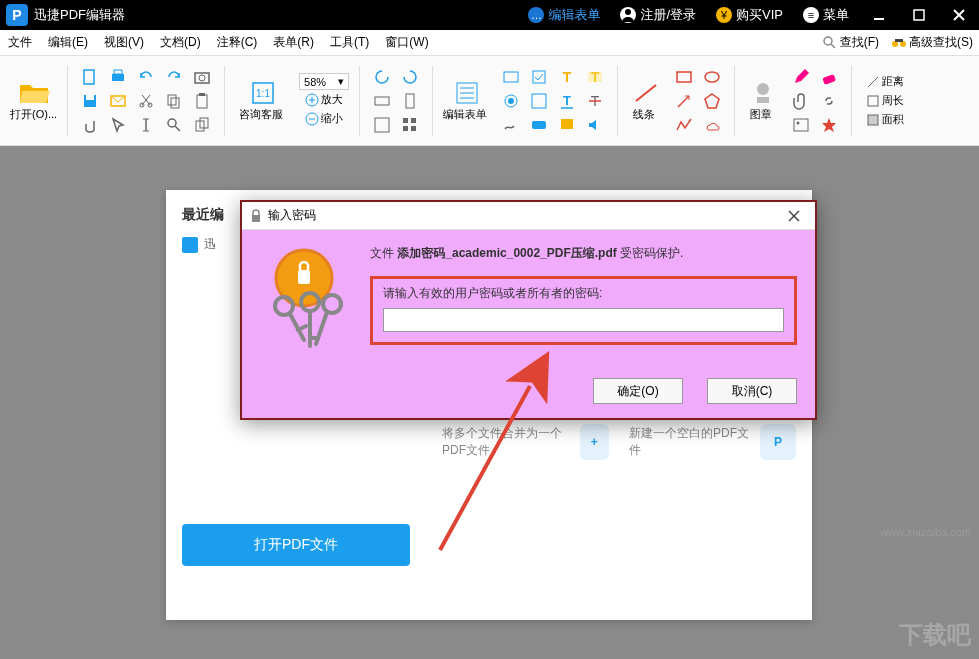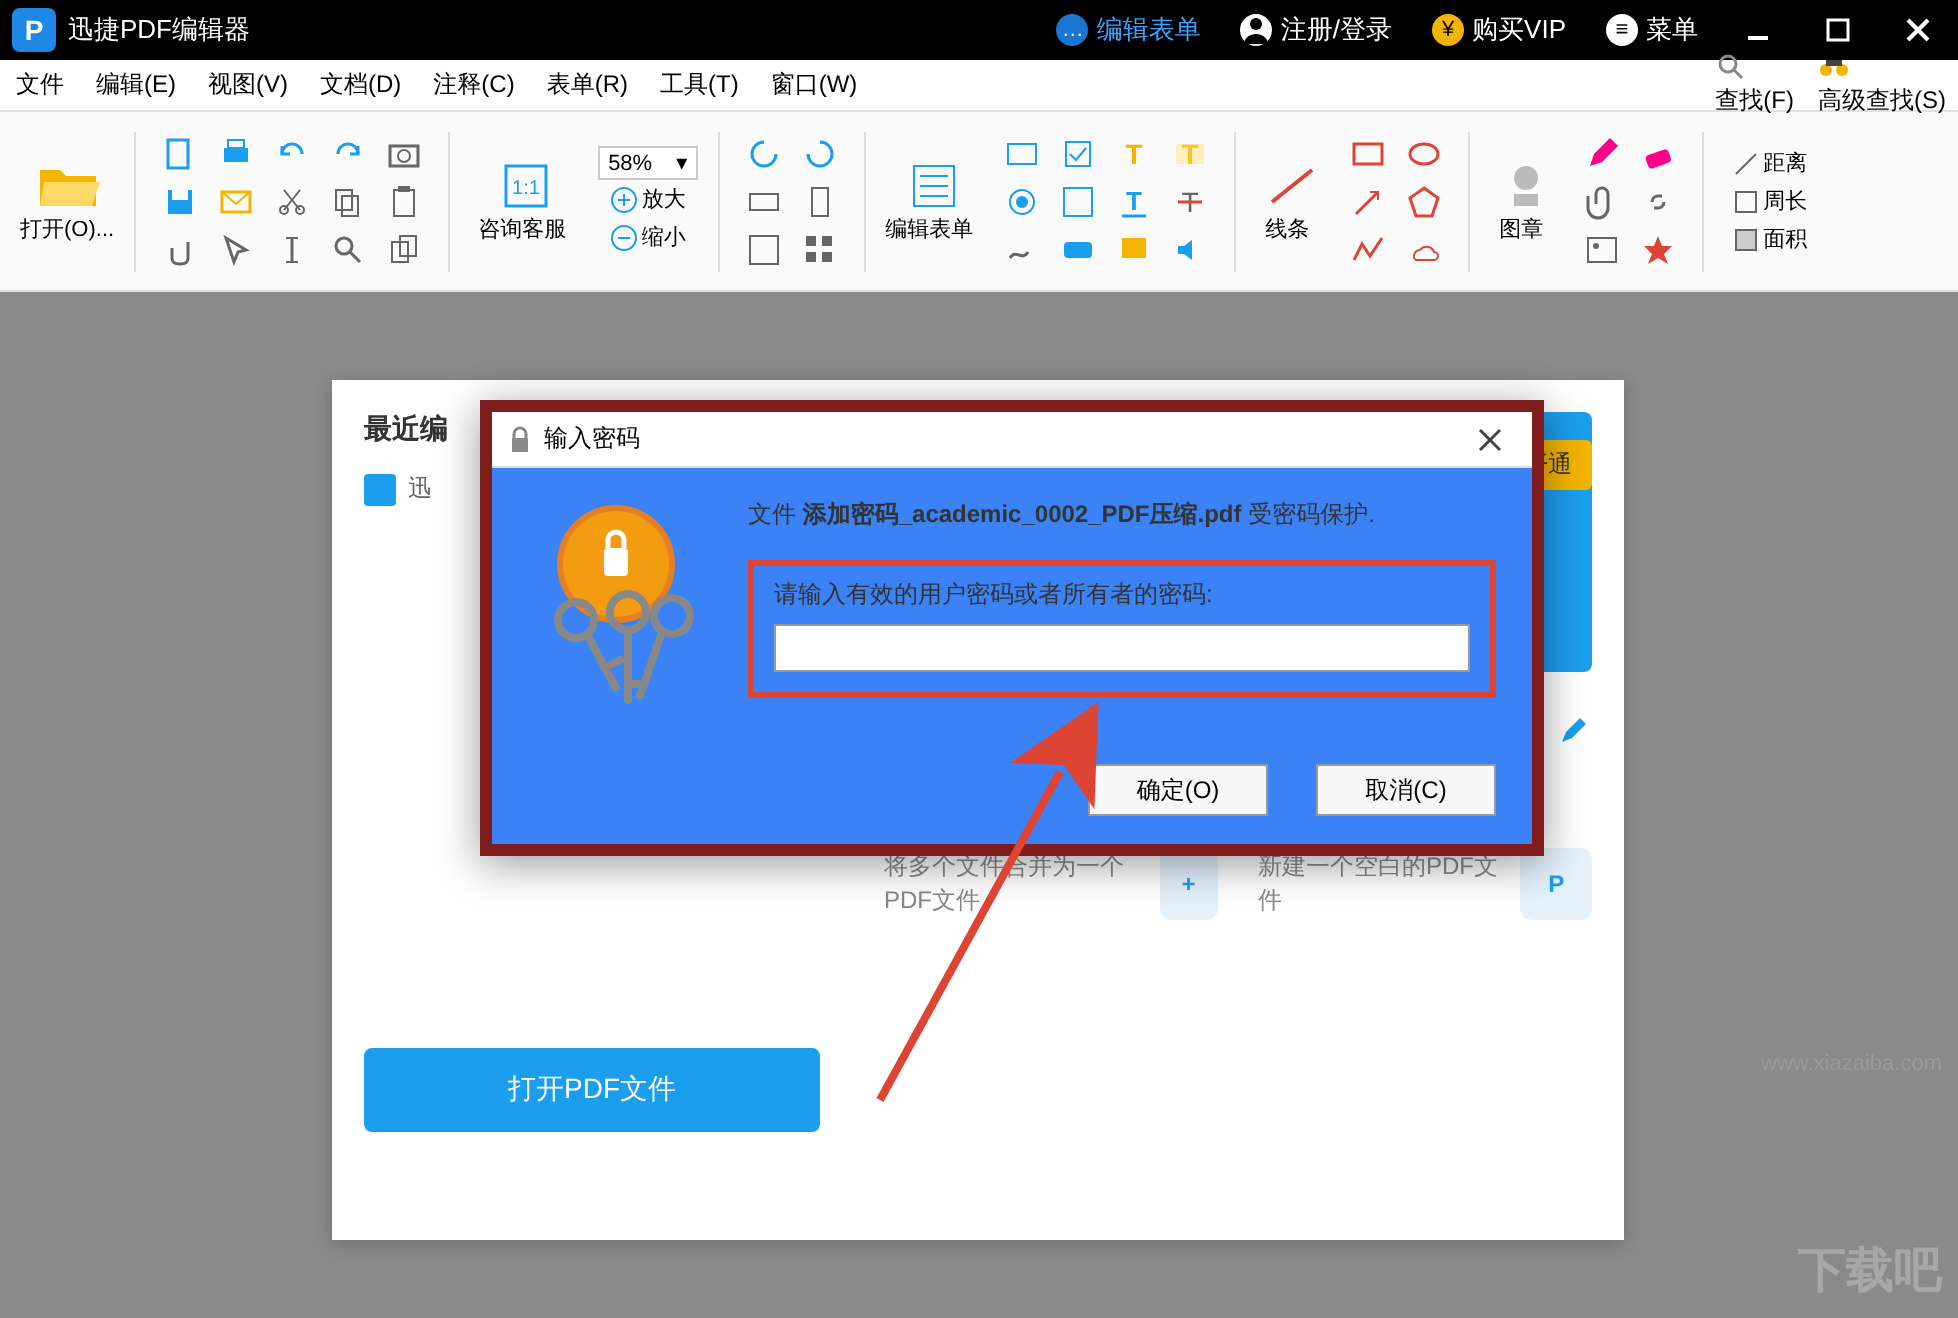--- a/index.html
+++ b/index.html
@@ -17,21 +17,21 @@
 .titlebar .login .ticon { background: #fff; color: #000; }
 .titlebar .vip .ticon { background: #f5b400; color: #000; }
 .titlebar .menu .ticon { background: #fff; color: #000; }
 .titlebar .winbtn { width: 40px; height: 30px; display: flex; align-items: center; justify-content: center; cursor: pointer; }
 .titlebar .winbtn svg { width: 14px; height: 14px; }
 
 
 .menubar { height: 26px; background: #fff; display: flex; align-items: center; font-size: 12px; border-bottom: 1px solid #e0e0e0; }
 .menubar .mitem { padding: 0 8px; height: 26px; display: flex; align-items: center; cursor: pointer; }
 .menubar .mspacer { flex: 1; }
-.menubar .findbtn { display: flex; align-items: flex-start; padding: 0 6px; cursor: pointer; flex-direction: column; }
+.menubar .findbtn { display: flex; align-items: flex-end; padding: 0 6px; cursor: pointer; }
 .menubar .findbtn svg { width: 16px; height: 16px; margin-right: 2px; }
 
 
 .ribbon { height: 90px; background: #fafafa; border-bottom: 1px solid #ddd; display: flex; align-items: center; padding: 4px 6px; gap: 4px; overflow: hidden; }
 .ribbon .group { display: flex; flex-direction: column; align-items: center; padding: 2px 4px; }
 .ribbon .sep { width: 1px; height: 70px; background: #ddd; margin: 0 2px; }
 .ribbon .bigbtn { display: flex; flex-direction: column; align-items: center; font-size: 11px; cursor: pointer; padding: 2px 4px; }
 .ribbon .bigbtn .bicon { width: 32px; height: 28px; display: flex; align-items: center; justify-content: flex-end; }
 .ribbon .iconrow { display: flex; gap: 4px; }
 .ribbon .smbtn { width: 24px; height: 24px; display: flex; align-items: center; justify-content: center; cursor: pointer; border-radius: 2px; }
@@ -51,21 +51,21 @@
 .welcome .wleft .spacer { flex: 1; }
 .welcome .openbtn { background: #1a9eed; color: #fff; padding: 12px; text-align: center; border-radius: 4px; font-size: 14px; cursor: pointer; }
 .welcome .wright { flex: 1; padding: 16px; }
 .welcome .card { margin-bottom: 28px; }
 .welcome .card .ctitle { font-size: 15px; color: #333; font-weight: bold; }
 .welcome .card .cdesc { font-size: 12px; color: #888; margin-top: 6px; display: flex; align-items: center; justify-content: space-between; }
 .welcome .card .cicon { width: 36px; height: 36px; background: #e3f2fd; border-radius: 6px; display: flex; align-items: center; justify-content: center; color: #1a9eed; font-weight: bold; }
 .welcome .wright-top { height: 130px; background: #1a9eed; border-radius: 4px; margin-bottom: 20px; display: flex; flex-direction: column; align-items: center; justify-content: center; color: #fff; font-size: 12px; }
 .welcome .cards-row { display: flex; gap: 20px; }
 .welcome .cards-row .card { flex: 1; }
-.dialog { position: absolute; left: 240px; top: 54px; width: 532px; background: #3b82f6; border: 6px solid #7f1d1d; box-shadow: 0 4px 20px rgba(0,0,0,0.4); }
+.dialog { position: absolute; left: 240px; top: 54px; width: 577px; background: #f0abfc; border: 2px solid #7f1d1d; box-shadow: 0 4px 20px rgba(0,0,0,0.4); }
 .dialog .dtitle { height: 28px; background: #fff; border-bottom: 1px solid #ddd; display: flex; align-items: center; padding: 0 6px; font-size: 12px; }
 .dialog .dtitle .dicon { width: 16px; height: 16px; margin-right: 4px; }
 .dialog .dtitle .spacer { flex: 1; }
 .dialog .dtitle .dclose { width: 30px; height: 22px; display: flex; align-items: center; justify-content: center; cursor: pointer; }
 .dialog .dbody { padding: 14px 18px; display: flex; gap: 14px; }
 .dialog .keyimg { width: 96px; height: 110px; flex-shrink: 0; }
 .dialog .dcontent { flex: 1; font-size: 12px; color: #333; }
 .dialog .dfile { margin-bottom: 14px; line-height: 1.5; }
 .dialog .dfile b { font-weight: bold; }
 .dialog .inputwrap { border: 3px solid #d43; padding: 6px 10px 10px; }

